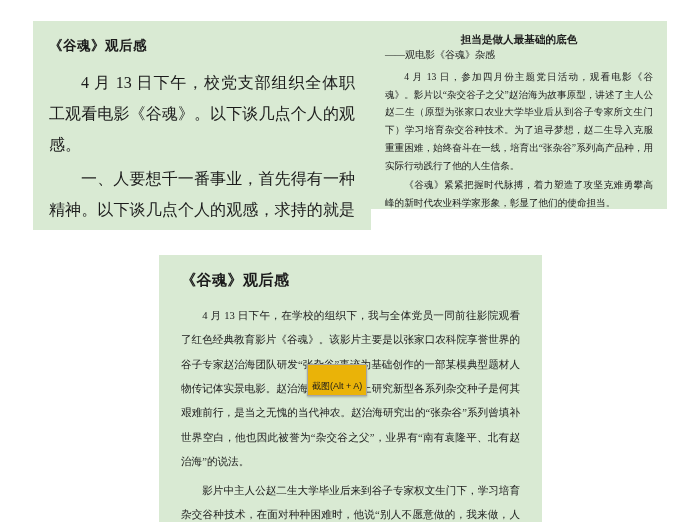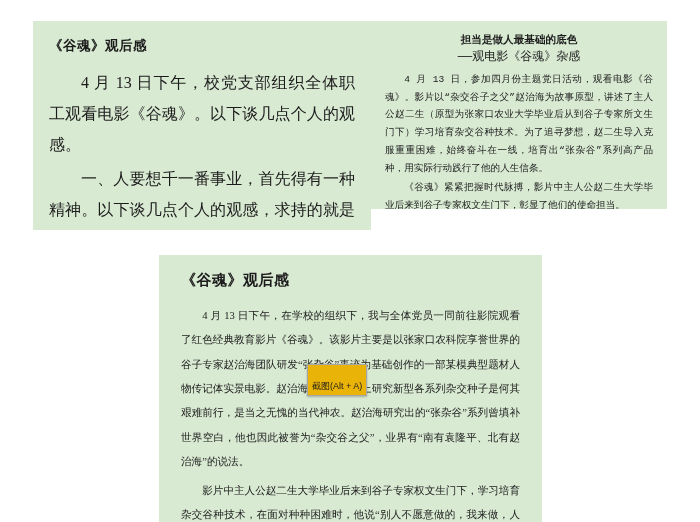--- a/index.html
+++ b/index.html
@@ -33,21 +33,20 @@
     padding: 12px 16px 10px 16px;
   }
 
   
   #doc-top-right {
     left: 371px;
     top: 21px;
     width: 296px;
     height: 188px;
     padding: 10px 14px 10px 14px;
-    font-family: Liberation Mono, monospace;
   }
 
   
   #doc-bottom {
     left: 159px;
     top: 255px;
     width: 383px;
     height: 267px;
     padding: 14px 22px 10px 22px;
   }
@@ -80,22 +79,21 @@
   }
 
   
   .tr-title {
     text-align: center;
     font-size: 10.6px;
     font-weight: bold;
     margin: 2px 0 1px 0;
   }
   .tr-subtitle {
-    text-align: center;
-    font-size: 12px;
+    font-size: 10px;
     margin: 0 0 6px 0;
   }
   .tr-para {
     font-size: 9.6px;
     line-height: 1.85;
     text-align: justify;
     text-justify: inter-ideograph;
     margin: 0 0 2px 0;
     text-indent: 2em;
   }
@@ -131,21 +129,21 @@
 <div class="doc" id="doc-top-left">
   <div class="doc-title">《谷魂》观后感</div>
   <p class="para">4 月 13 日下午，校党支部组织全体职工观看电影《谷魂》。以下谈几点个人的观感。</p>
   <p class="para">一、人要想千一番事业，首先得有一种精神。以下谈几点个人的观感，求持的就是愚公移山精神。曾经有人质疑，愚公为什么不搬家？其实这是一个简单的问题，它告诉人们的就是一个道理：科学上没有捷径可走。男主角在困难和挫折面前没有退缩，而是坚定不移往前走，最终试验成功了张杂谷系列品种。</p>
 </div>
 
 <div class="doc" id="doc-top-right">
   <div class="tr-title">担当是做人最基础的底色</div>
   <div class="tr-subtitle">——观电影《谷魂》杂感</div>
   <p class="tr-para">4 月 13 日，参加四月份主题党日活动，观看电影《谷魂》。影片以“杂交谷子之父”赵治海为故事原型，讲述了主人公赵二生（原型为张家口农业大学毕业后从到谷子专家所文生门下）学习培育杂交谷种技术。为了追寻梦想，赵二生导入克服重重困难，始终奋斗在一线，培育出“张杂谷”系列高产品种，用实际行动践行了他的人生信条。</p>
-  <p class="tr-para">《谷魂》紧紧把握时代脉搏，影片中主人公赵二生大学毕业后来到谷子专家权文生门下，彰显了他们的使命担当。</p>
+  <p class="tr-para">《谷魂》紧紧把握时代脉搏，着力塑造了攻坚克难勇攀高峰的新时代农业科学家形象，彰显了他们的使命担当。</p>
   <div class="tr-heading"><span class="u">我就是做谷子的</span></div>
 
 </div>
 
 <div class="doc" id="doc-bottom">
   <div class="doc-title">《谷魂》观后感</div>
   <p class="para">4 月 13 日下午，在学校的组织下，我与全体党员一同前往影院观看了红色经典教育影片《谷魂》。该影片主要是以张家口农科院享誉世界的谷子专家赵治海团队研发“张杂谷”事迹为基础创作的一部某模典型题材人物传记体实景电影。赵治海在中华大地上研究新型各系列杂交种子是何其艰难前行，是当之无愧的当代神农。赵治海研究出的“张杂谷”系列曾填补世界空白，他也因此被誉为“杂交谷之父”，业界有“南有袁隆平、北有赵治海”的说法。</p>
   <p class="para">影片中主人公赵二生大学毕业后来到谷子专家权文生门下，学习培育杂交谷种技术，在面对种种困难时，他说“别人不愿意做的，我来做，人这辈子总要做点有意义的事”。从加入权文生研究团队的那一刻起，主人公赵二生便一直追寻</p>
 </div>
 

